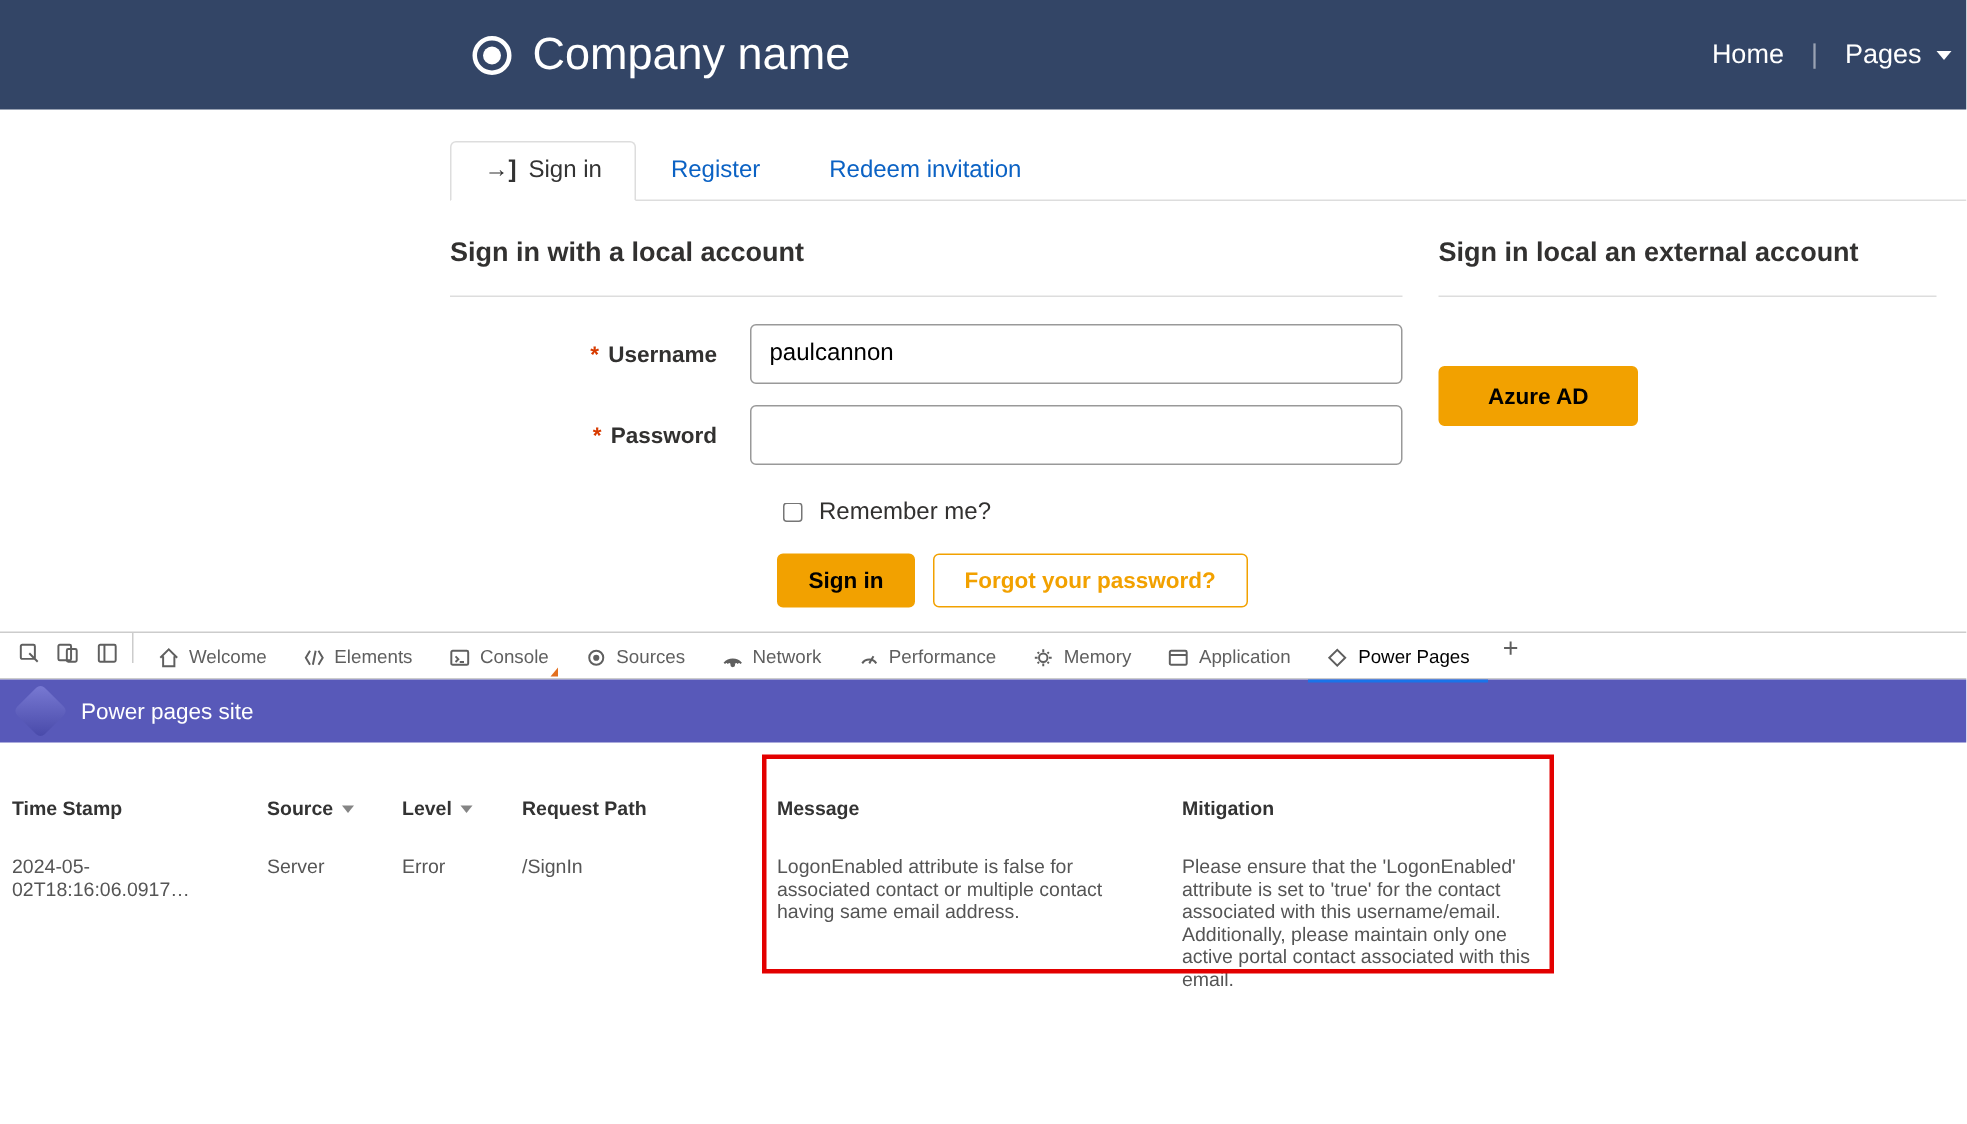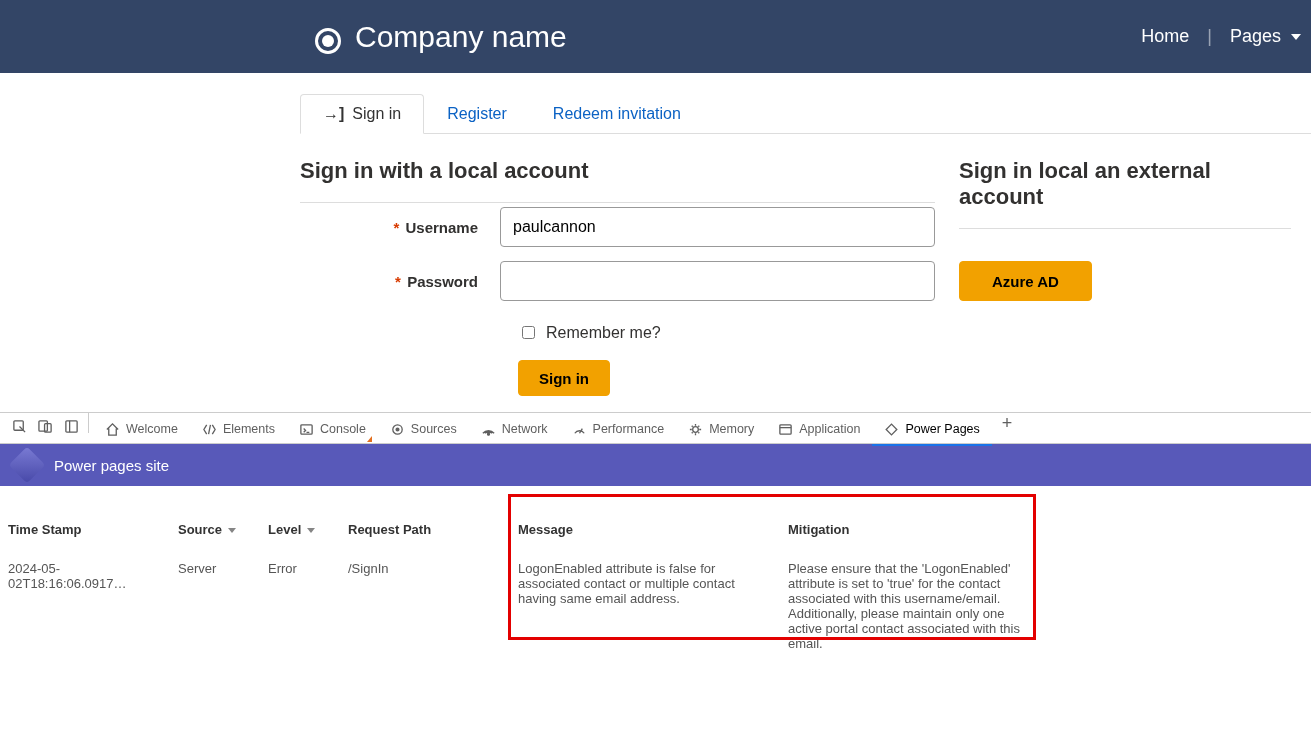--- a/index.html
+++ b/index.html
@@ -15,21 +15,21 @@
     background: #334566;
     height: 73px;
     display: flex;
     align-items: center;
     padding: 0 20px 0 315px;
     color: #fff;
     position: relative;
   }
   .brand {
     display: flex;
-    align-items: flex-end;
+    align-items: center;
     gap: 14px;
   }
   .brand-logo {
     width: 26px; height: 26px;
     border: 3px solid #fff;
     border-radius: 50%;
     position: relative;
   }
   .brand-logo::after {
     content:"";
@@ -92,23 +92,23 @@
 
   .columns {
     display:flex;
     margin: 24px 0 0 300px;
     gap: 24px;
   }
   .col-left { width: 635px; }
   .col-right { flex:1; padding-right:20px;}
 
   h2.section {
-    font-size: 22px;
+    font-size: 18px;
     font-weight:700;
-    margin: 0 0 4px 0;
+    margin: 0 0 18px 0;
     padding-bottom: 18px;
     border-bottom:1px solid #ddd;
   }
 
   .alert {
     background:#faf2f2;
     padding: 18px 18px;
     margin: 24px 0 18px 0;
     font-size:15px;
     text-decoration: underline;
@@ -322,20 +322,21 @@
     <div class="form-row">
       <label><span class="req">*</span> <span>Password</span></label>
       <input type="password" value="" style="">
     </div>
     <div class="check-row">
       <input type="checkbox" style="">
       <span>Remember me?</span>
     </div>
     <div class="btn-row">
       <button class="btn btn-primary">Sign in</button>
+      <button class="btn btn-outline">Forgot your password?</button>
     </div>
   </div>
 
   <div class="col-right">
     <h2 class="section">Sign in local an external account</h2>
     <button class="btn btn-azure">Azure AD</button>
   </div>
 </div>
 
 <div class="devtabs">

